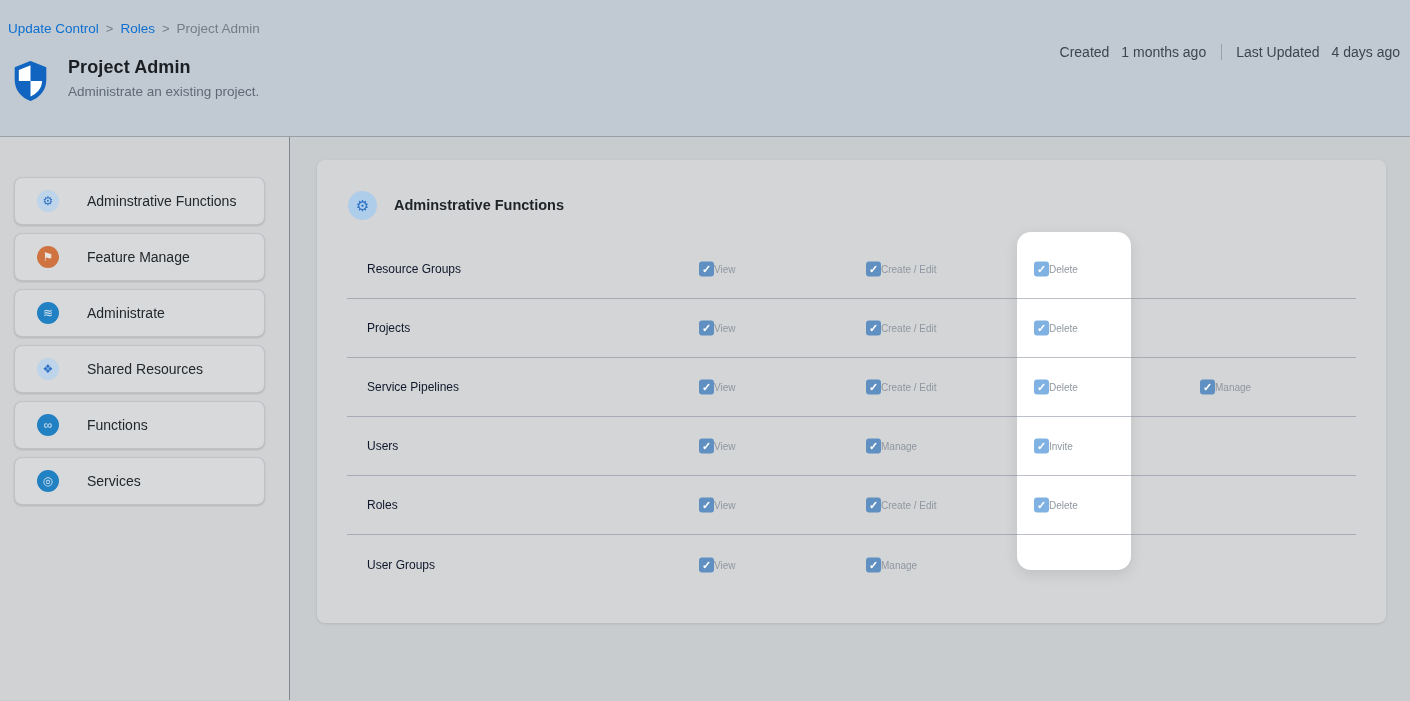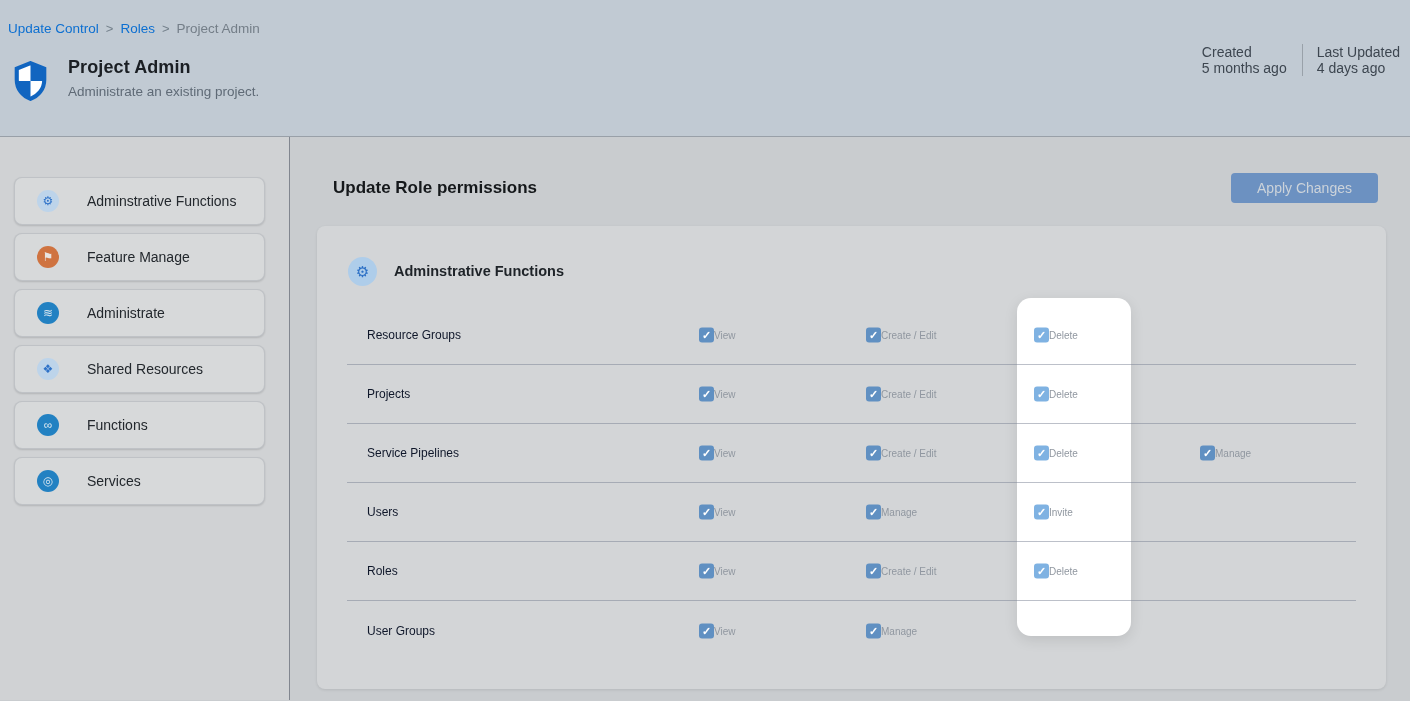--- a/index.html
+++ b/index.html
@@ -12,21 +12,21 @@
   .breadcrumb { position:absolute; left:8px; top:21px; font-size:13.5px; display:flex; gap:7px; align-items:center; }
   .crumb-link { color:#0c6fd1; cursor:pointer; }
   .crumb-sep { color:#74808b; font-size:13px; }
   .crumb-current { color:#747e88; }
   .header-id { position:absolute; left:14px; top:57px; display:flex; }
   .shield-wrap { width:33px; height:40px; margin-top:4px; }
   .header-titles { margin-left:21px; }
   .page-title { font-size:18px; font-weight:700; color:#1b1f24; letter-spacing:.1px; }
   .page-subtitle { margin-top:6px; font-size:13.5px; color:#5f6a76;text-align:center; }
   .header-meta { position:absolute; right:10px; top:44px; display:flex; }
-  .meta-col { display:flex; flex-direction:column; gap:0;justify-content:flex-end; }
+  .meta-col { display:flex; flex-direction:row; gap:12px;justify-content:flex-end; }
   .meta-col.first { padding-right:15px; text-align:left; }
   .meta-col.second { padding-left:14px; }
   .meta-divider { width:1px; background:#99a1a9; }
   .meta-label { font-size:14px; color:#3d4650; }
   .meta-value { font-size:14px; color:#3d4650; }
 
   
   .app-body { display:flex; width:100%; height:563px; }
 
   
@@ -104,21 +104,21 @@
     </div>
     <div class="header-titles">
       <div class="page-title">Project Admin</div>
       <div class="page-subtitle">Administrate an existing project.</div>
     </div>
   </div>
 
   <div class="header-meta">
     <div class="meta-col first">
       <span class="meta-label">Created</span>
-      <span class="meta-value">5 months ago</span>
+      <span class="meta-value">1 months ago</span>
     </div>
     <div class="meta-divider"></div>
     <div class="meta-col second">
       <span class="meta-label">Last Updated</span>
       <span class="meta-value">4 days ago</span>
     </div>
   </div>
 </div>
 
 <div class="app-body">
@@ -143,24 +143,20 @@
         <span class="icon-circle blue">∞</span>
         <span class="side-label">Functions</span>
       </div>
       <div class="side-item">
         <span class="icon-circle blue">◎</span>
         <span class="side-label">Services</span>
       </div>
     </div>
 
   <div class="main">
-    <div class="main-header-row">
-      <div class="main-title">Update Role permissions</div>
-      <button class="apply-btn">Apply Changes</button>
-    </div>
 
     <div class="perm-card">
       <div class="spotlight"></div>
       <div class="card-inner">
         <div class="card-header">
           <span class="icon-circle">⚙</span>
           <span class="card-title">Adminstrative Functions</span>
         </div>
         <div id="perm-rows">
             <div class="perm-row">

